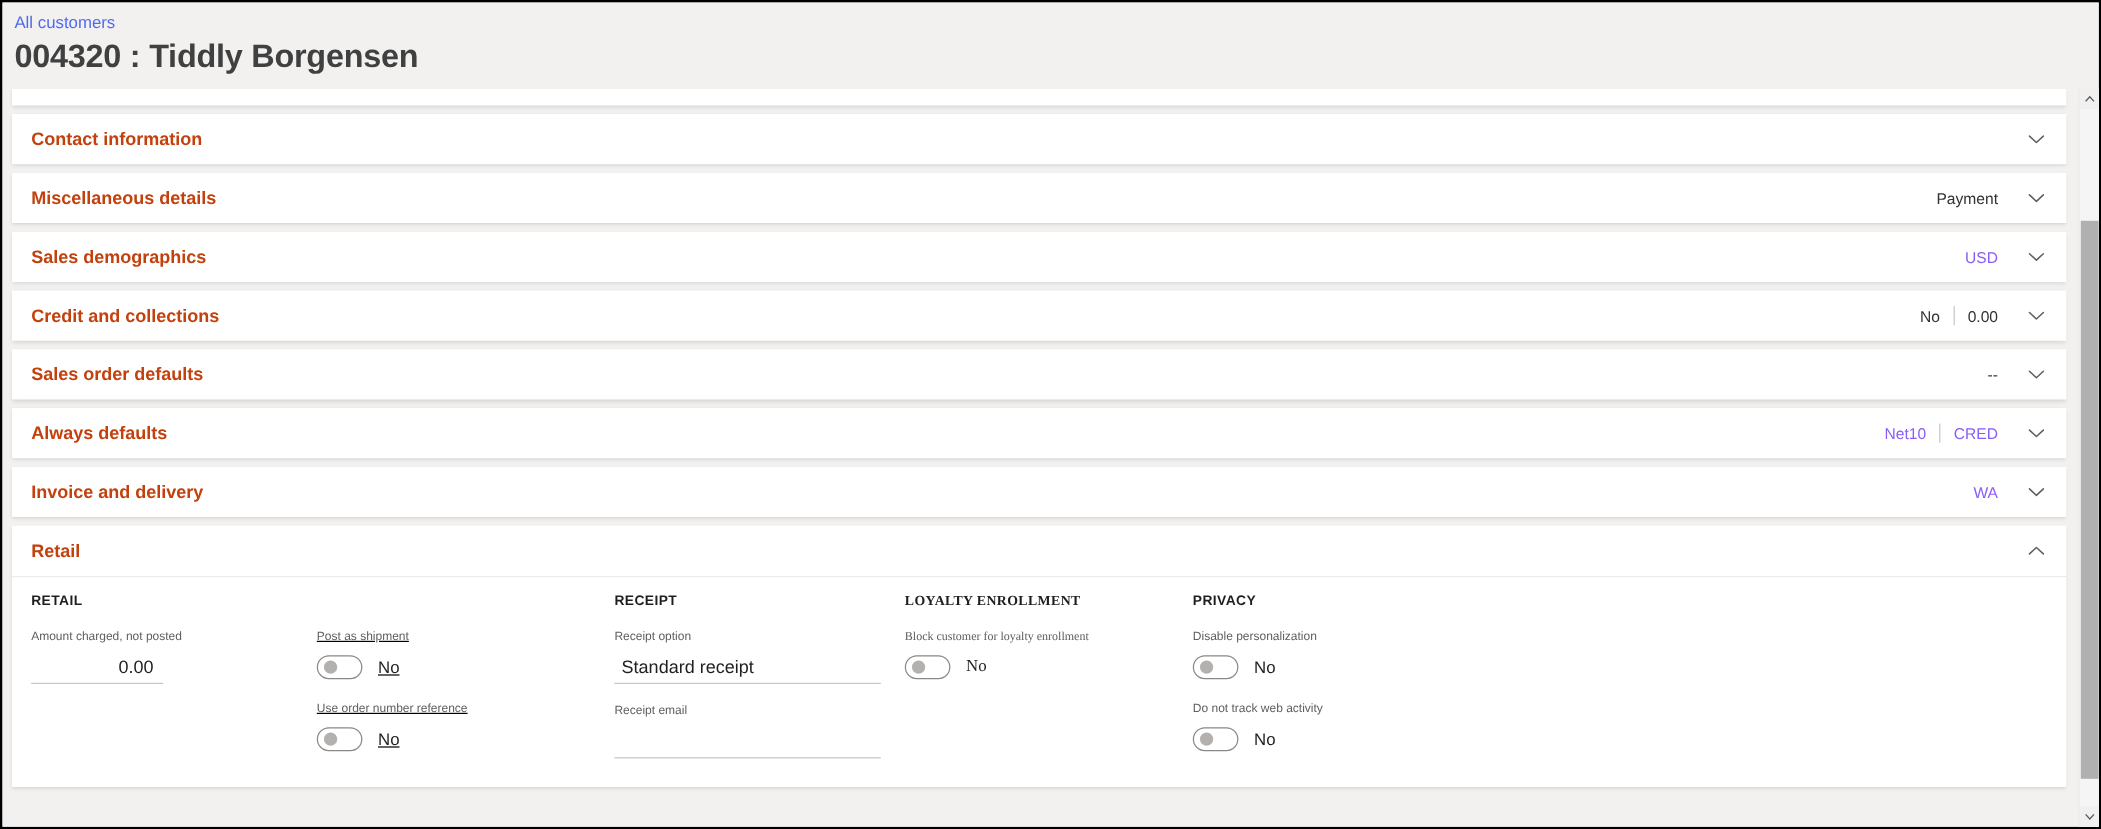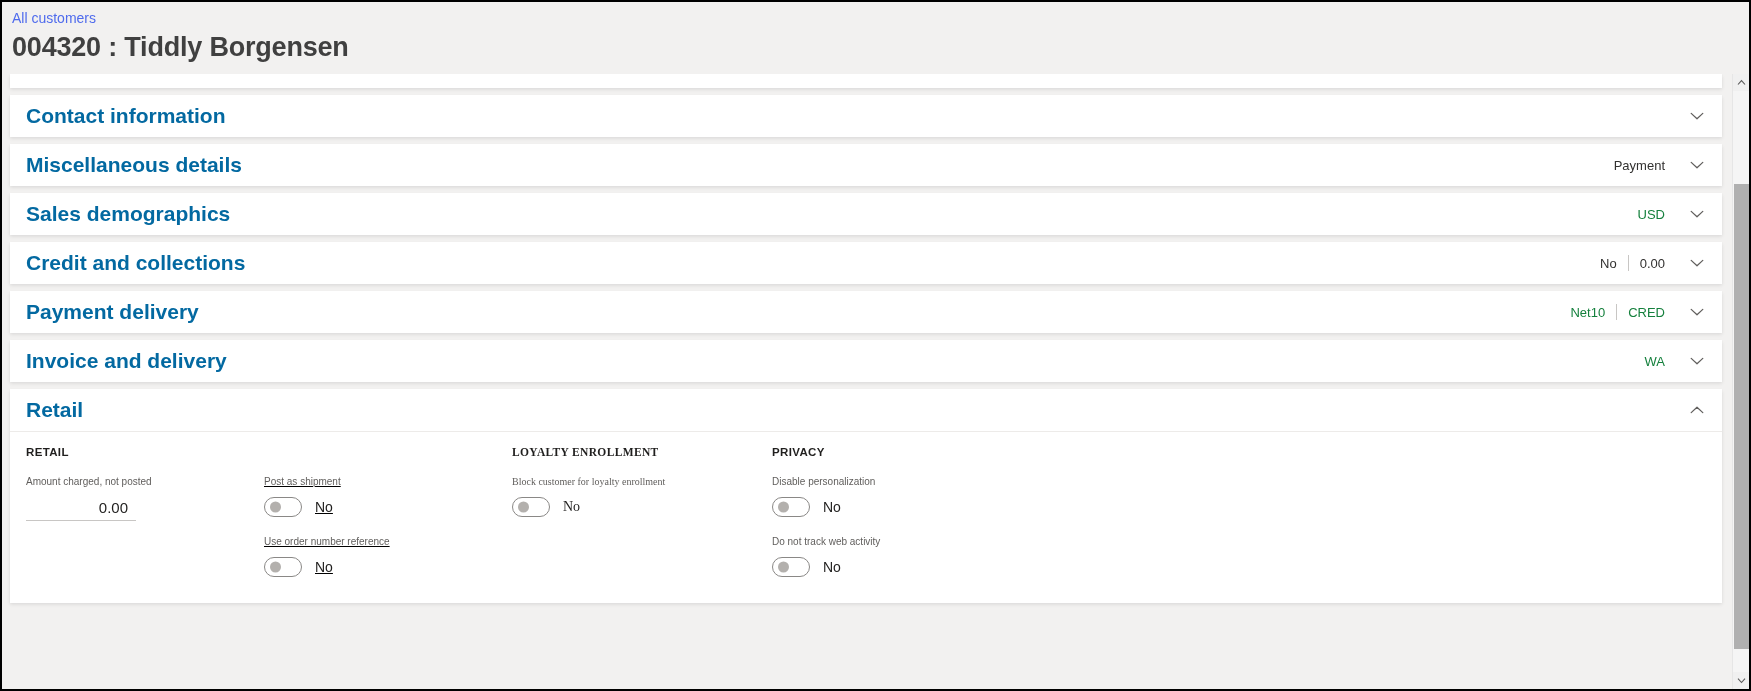--- a/index.html
+++ b/index.html
@@ -75,35 +75,35 @@
   }
   .section-header {
     height: 42px;
     display: flex;
     align-items: center;
     padding: 0 14px 0 16px;
     cursor: pointer;
     user-select: none;
   }
   .section-title {
-    font-size: 21px;
+    font-size: 15px;
     font-weight: 600;
-    color: #0369a1;
+    color: #c2410c;
     flex: 0 0 auto;
   }
   .section-spacer { flex: 1 1 auto; }
   .section-summary {
     display: flex;
     align-items: center;
     font-size: 13px;
     color: #323130;
     gap: 0;
   }
   .summary-item { padding: 0 11px; white-space: nowrap; }
-  .summary-item.link { color: #15803d; cursor: pointer; }
+  .summary-item.link { color: #8b5cf6; cursor: pointer; }
   .summary-sep {
     width: 1px;
     height: 16px;
     background: #c8c6c4;
   }
   .chevron {
     width: 22px;
     height: 22px;
     margin-left: 10px;
     flex: 0 0 auto;
@@ -119,21 +119,21 @@
     display: flex;
     flex-direction: row;
     padding: 14px 16px 10px 16px;
     gap: 0;
   }
   .field-col { flex: 0 0 auto; padding-right: 20px; }
   .col-w1 { width: 238px; }
   .col-w2 { width: 248px; text-decoration: underline; }
   .col-w3 { width: 242px; }
   .col-w4 { width: 240px; font-family: Liberation Serif, serif; }
-  .col-w5 { width: 260px; margin-left: 20px; }
+  .col-w5 { width: 260px; }
 
   .group-heading {
     font-size: 11.5px;
     font-weight: 700;
     color: #201f1e;
     letter-spacing: 0.35px;
     margin-bottom: 12px;
     height: 15px;
   }
   .group-heading.blank { visibility: hidden; }
@@ -294,21 +294,35 @@
               </div>
               <div class="chevron">
                 <svg width="14" height="10" viewBox="0 0 14 10" aria-hidden="true">
                   <path d="M1.2 2.4 L7 7.8 L12.8 2.4" stroke="#605e5c" stroke-width="1.25" fill="none" stroke-linecap="round" stroke-linejoin="round"></path>
                 </svg>
               </div>
             </div>
           </div>
           <div class="section-card">
             <div class="section-header">
-              <div class="section-title">Payment delivery</div>
+              <div class="section-title">Sales order defaults</div>
+              <div class="section-spacer"></div>
+              <div class="section-summary">
+                <div class="summary-item">--</div>
+              </div>
+              <div class="chevron">
+                <svg width="14" height="10" viewBox="0 0 14 10" aria-hidden="true">
+                  <path d="M1.2 2.4 L7 7.8 L12.8 2.4" stroke="#605e5c" stroke-width="1.25" fill="none" stroke-linecap="round" stroke-linejoin="round"></path>
+                </svg>
+              </div>
+            </div>
+          </div>
+          <div class="section-card">
+            <div class="section-header">
+              <div class="section-title">Always defaults</div>
               <div class="section-spacer"></div>
               <div class="section-summary">
                 <div class="summary-item link">Net10</div>
                 <div class="summary-sep"></div>
                 <div class="summary-item link">CRED</div>
               </div>
               <div class="chevron">
                 <svg width="14" height="10" viewBox="0 0 14 10" aria-hidden="true">
                   <path d="M1.2 2.4 L7 7.8 L12.8 2.4" stroke="#605e5c" stroke-width="1.25" fill="none" stroke-linecap="round" stroke-linejoin="round"></path>
                 </svg>
@@ -359,20 +373,25 @@
                 <div class="field">
                   <div class="field-label">Use order number reference</div>
                   <div class="toggle-row">
                     <div class="toggle">
                       <div class="knob"></div>
                     </div>
                     <div class="toggle-value">No</div>
                   </div>
                 </div>
               </div>
+              <div class="field-col col-w3">
+                <div class="group-heading">RECEIPT</div>
+                <div class="field"><div class="field-label">Receipt option</div><input type="text" class="text-input" value="Standard receipt" style=""></div>
+                <div class="field"><div class="field-label">Receipt email</div><input type="text" class="text-input" value="" style=""></div>
+              </div>
               <div class="field-col col-w4">
                 <div class="group-heading">LOYALTY ENROLLMENT</div>
                 <div class="field">
                   <div class="field-label">Block customer for loyalty enrollment</div>
                   <div class="toggle-row">
                     <div class="toggle">
                       <div class="knob"></div>
                     </div>
                     <div class="toggle-value">No</div>
                   </div>

